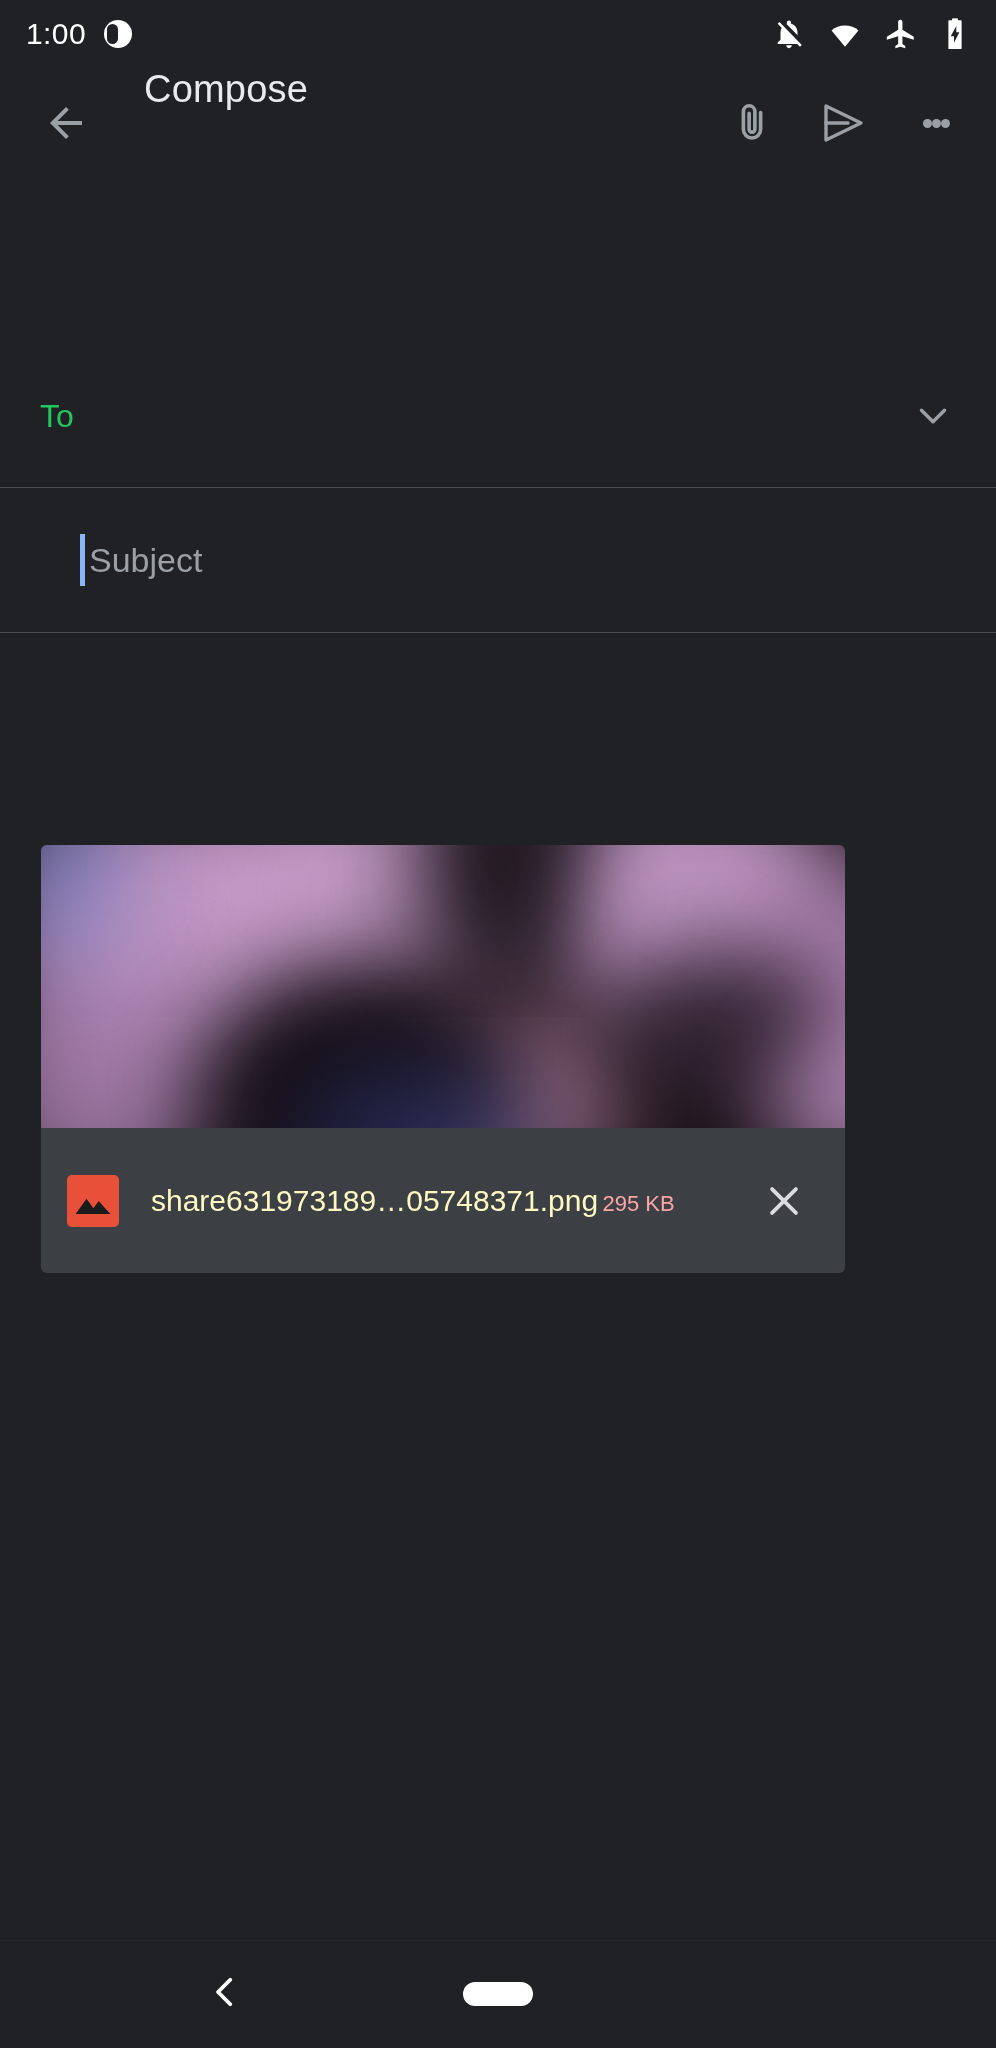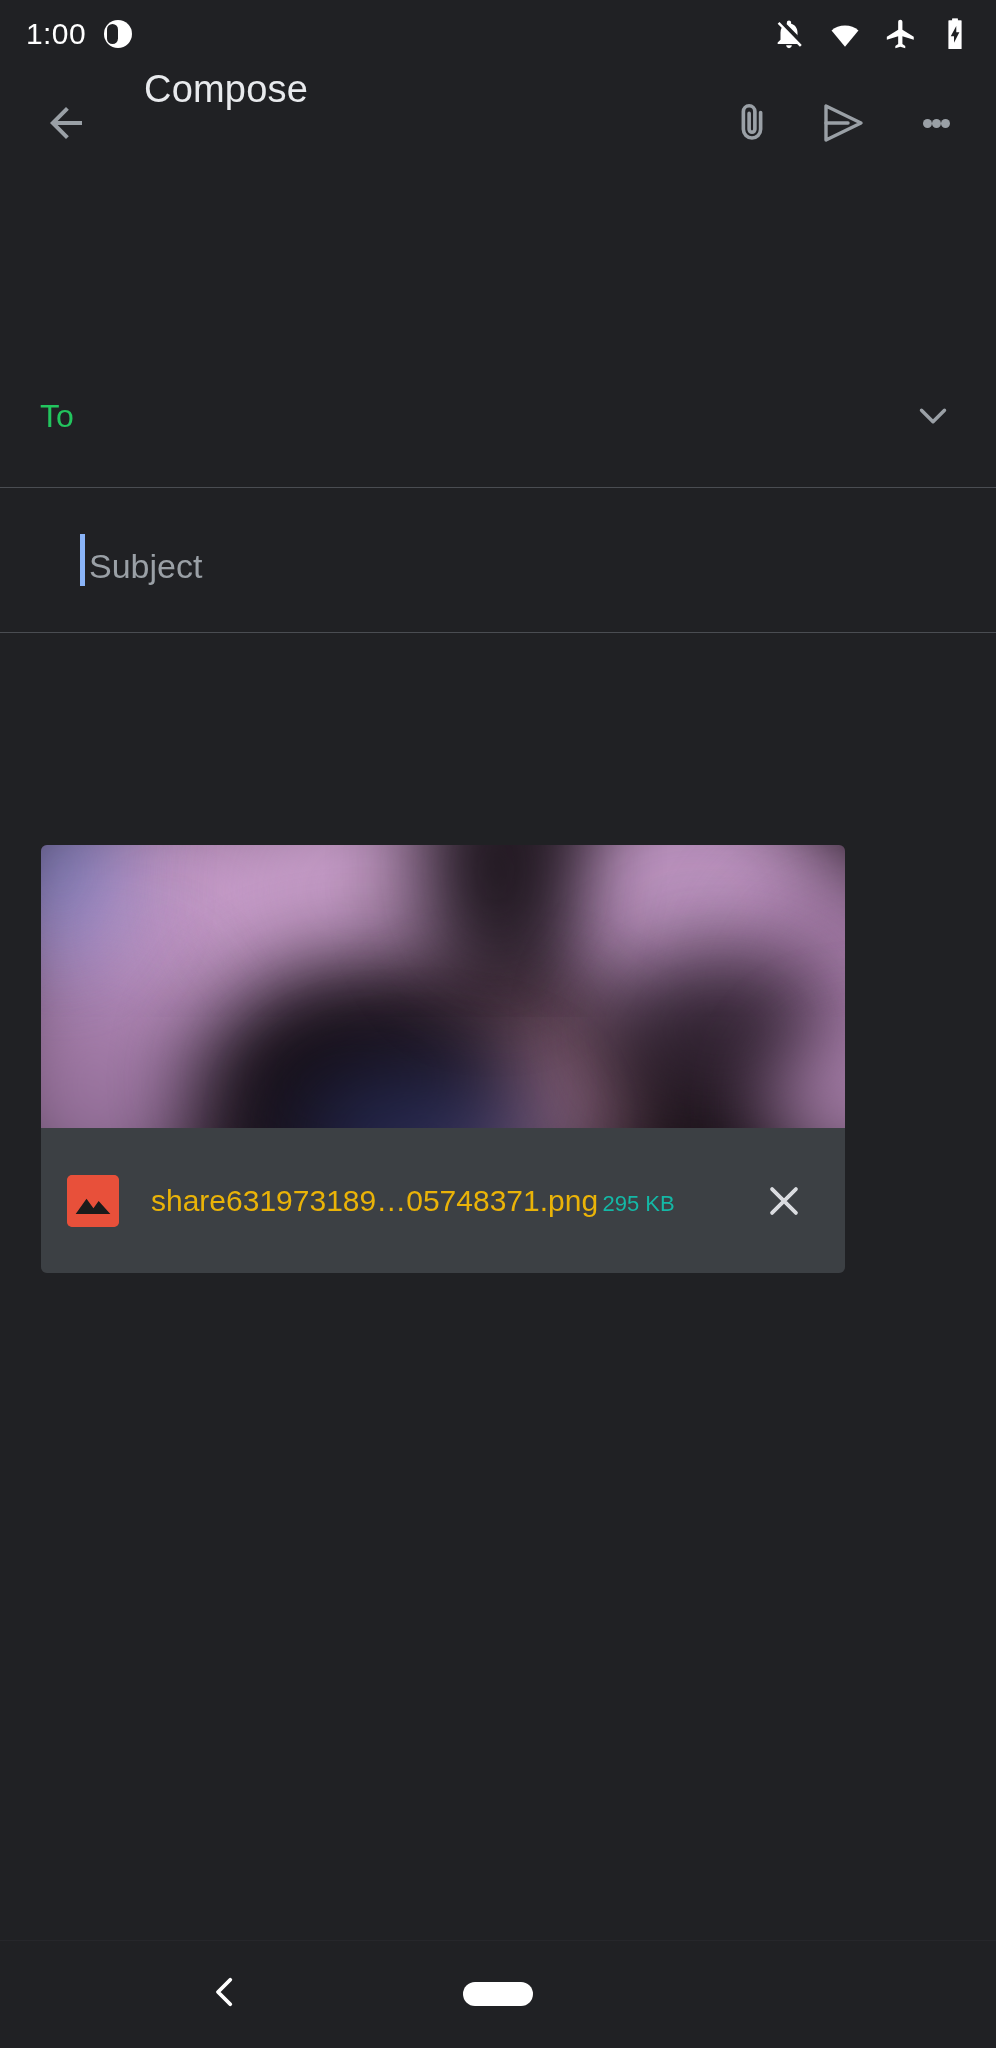--- a/index.html
+++ b/index.html
@@ -53,21 +53,21 @@
   #row-subj { top:488px; height:145px; }
 
   .lbl-from { color:#9aa0a6; font-size:31px; }
   .from-val { color:#e8eaed; font-size:31px; display:flex; }
   .from-p1 { margin-left:62px; }
   .from-p2 { margin-left:118px; }
 
   .lbl-to { color:#22c55e; font-size:32px; }
   .to-chevron { margin-left:auto; }
 
-  .subj-wrap { display:flex; align-items:flex-end;padding-left:40px; }
+  .subj-wrap { display:flex; align-items:center;padding-left:40px; }
   .caret { width:5px; height:52px; background:#8ab4f8; margin-right:4px; }
   .lbl-subj { color:#9aa0a6; font-size:34px; }
 
   
   .attach-card {
     position:absolute; left:41px; top:845px;
     width:804px; height:428px;
     border-radius:6px; overflow:hidden;
     background:#2b2b30;
   }
@@ -91,22 +91,22 @@
 
   .attach-footer {
     height:145px; background:#3c4044;
     display:flex; align-items:center; padding:0 26px;
   }
   .att-ico {
     width:52px; height:52px; border-radius:5px; background:#e8503a;
     flex:0 0 auto; position:relative; overflow:hidden;
   }
   .att-meta { margin-left:32px; flex:1 1 auto; min-width:0; }
-  .att-name { color:#eab308; font-size:30px; white-space:nowrap; overflow:hidden; }
-  .att-size { color:#14b8a6; font-size:22px; margin-top:9px; }
+  .att-name { color:#fef9c3; font-size:30px; white-space:nowrap; overflow:hidden; }
+  .att-size { color:#fca5a5; font-size:22px; margin-top:9px; }
   .att-close { width:70px; height:70px; display:flex; align-items:center; justify-content:center; cursor:pointer; flex:0 0 auto; }
 
   
   .navbar {
     position:absolute; left:0; bottom:0; width:996px; height:108px;
     background:#202124;
   }
   .nav-back { position:absolute; left:204px; top:50%; transform:translateY(-50%); cursor:pointer; }
   .nav-pill {
     position:absolute; left:50%; top:50%; transform:translate(-50%,-50%);

